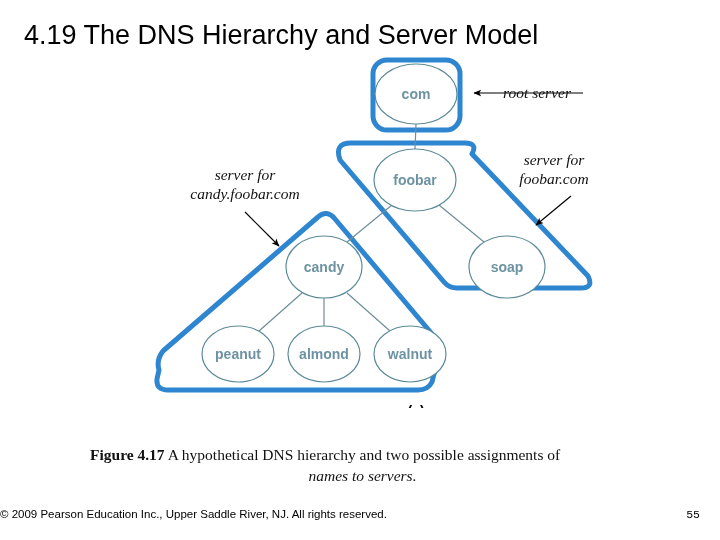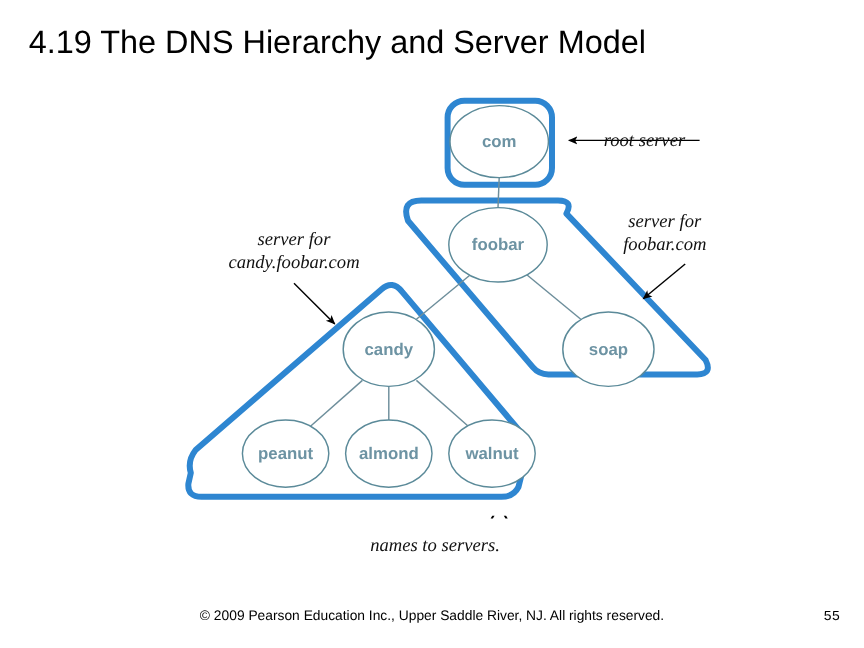--- a/index.html
+++ b/index.html
@@ -31,21 +31,21 @@
     font-weight: 400;
     color: #000000;
     letter-spacing: 0px;
     white-space: nowrap;
     line-height: 34px;
   }
   
   #diagram {
     position: absolute;
     left: 0px;
-    top: 72px;
+    top: 48px;
     width: 579px;
     height: 360px;
   }
   #diagram svg { display: block; }
 
   .node-label {
     font-family: "Liberation Sans", sans-serif;
     font-size: 14px;
     font-weight: 700;
     fill: #6d93a3;
@@ -88,21 +88,21 @@
     left: 0;
     top: 508px;
     width: 720px;
     height: 22px;
   }
   #copyright {
     position: absolute;
     left: 0;
     top: 0;
     width: 720px;
-    text-align: center;
+    text-align: left;
     font-family: "Liberation Sans", sans-serif;
     font-size: 11.5px;
     color: #000000;
   }
   #page-number {
     position: absolute;
     right: 20px;
     top: 0;
     font-family: Liberation Mono, monospace;
     font-size: 11.5px;
@@ -212,20 +212,23 @@
         <text class="annot-text" x="245" y="151">candy.foobar.com</text>
         <line x1="245" y1="164" x2="279" y2="198" stroke="#000000" stroke-width="1.2" marker-end="url(#arrowhead)"></line>
       </g>
 
       <text class="panel-letter" x="416" y="368">(a)</text>
 
     </svg>
   </div>
 
   <div id="caption">
+    <span class="cap-line1">
+      <span class="cap-fig">Figure 4.17</span><span> A hypothetical DNS hierarchy and two possible assignments of</span>
+    </span>
     <span class="cap-line2">names to servers.</span>
   </div>
 
   <div id="footer">
     <div id="copyright">© 2009 Pearson Education Inc., Upper Saddle River, NJ. All rights reserved.</div>
     <div id="page-number">55</div>
   </div>
 
 </div>
 

